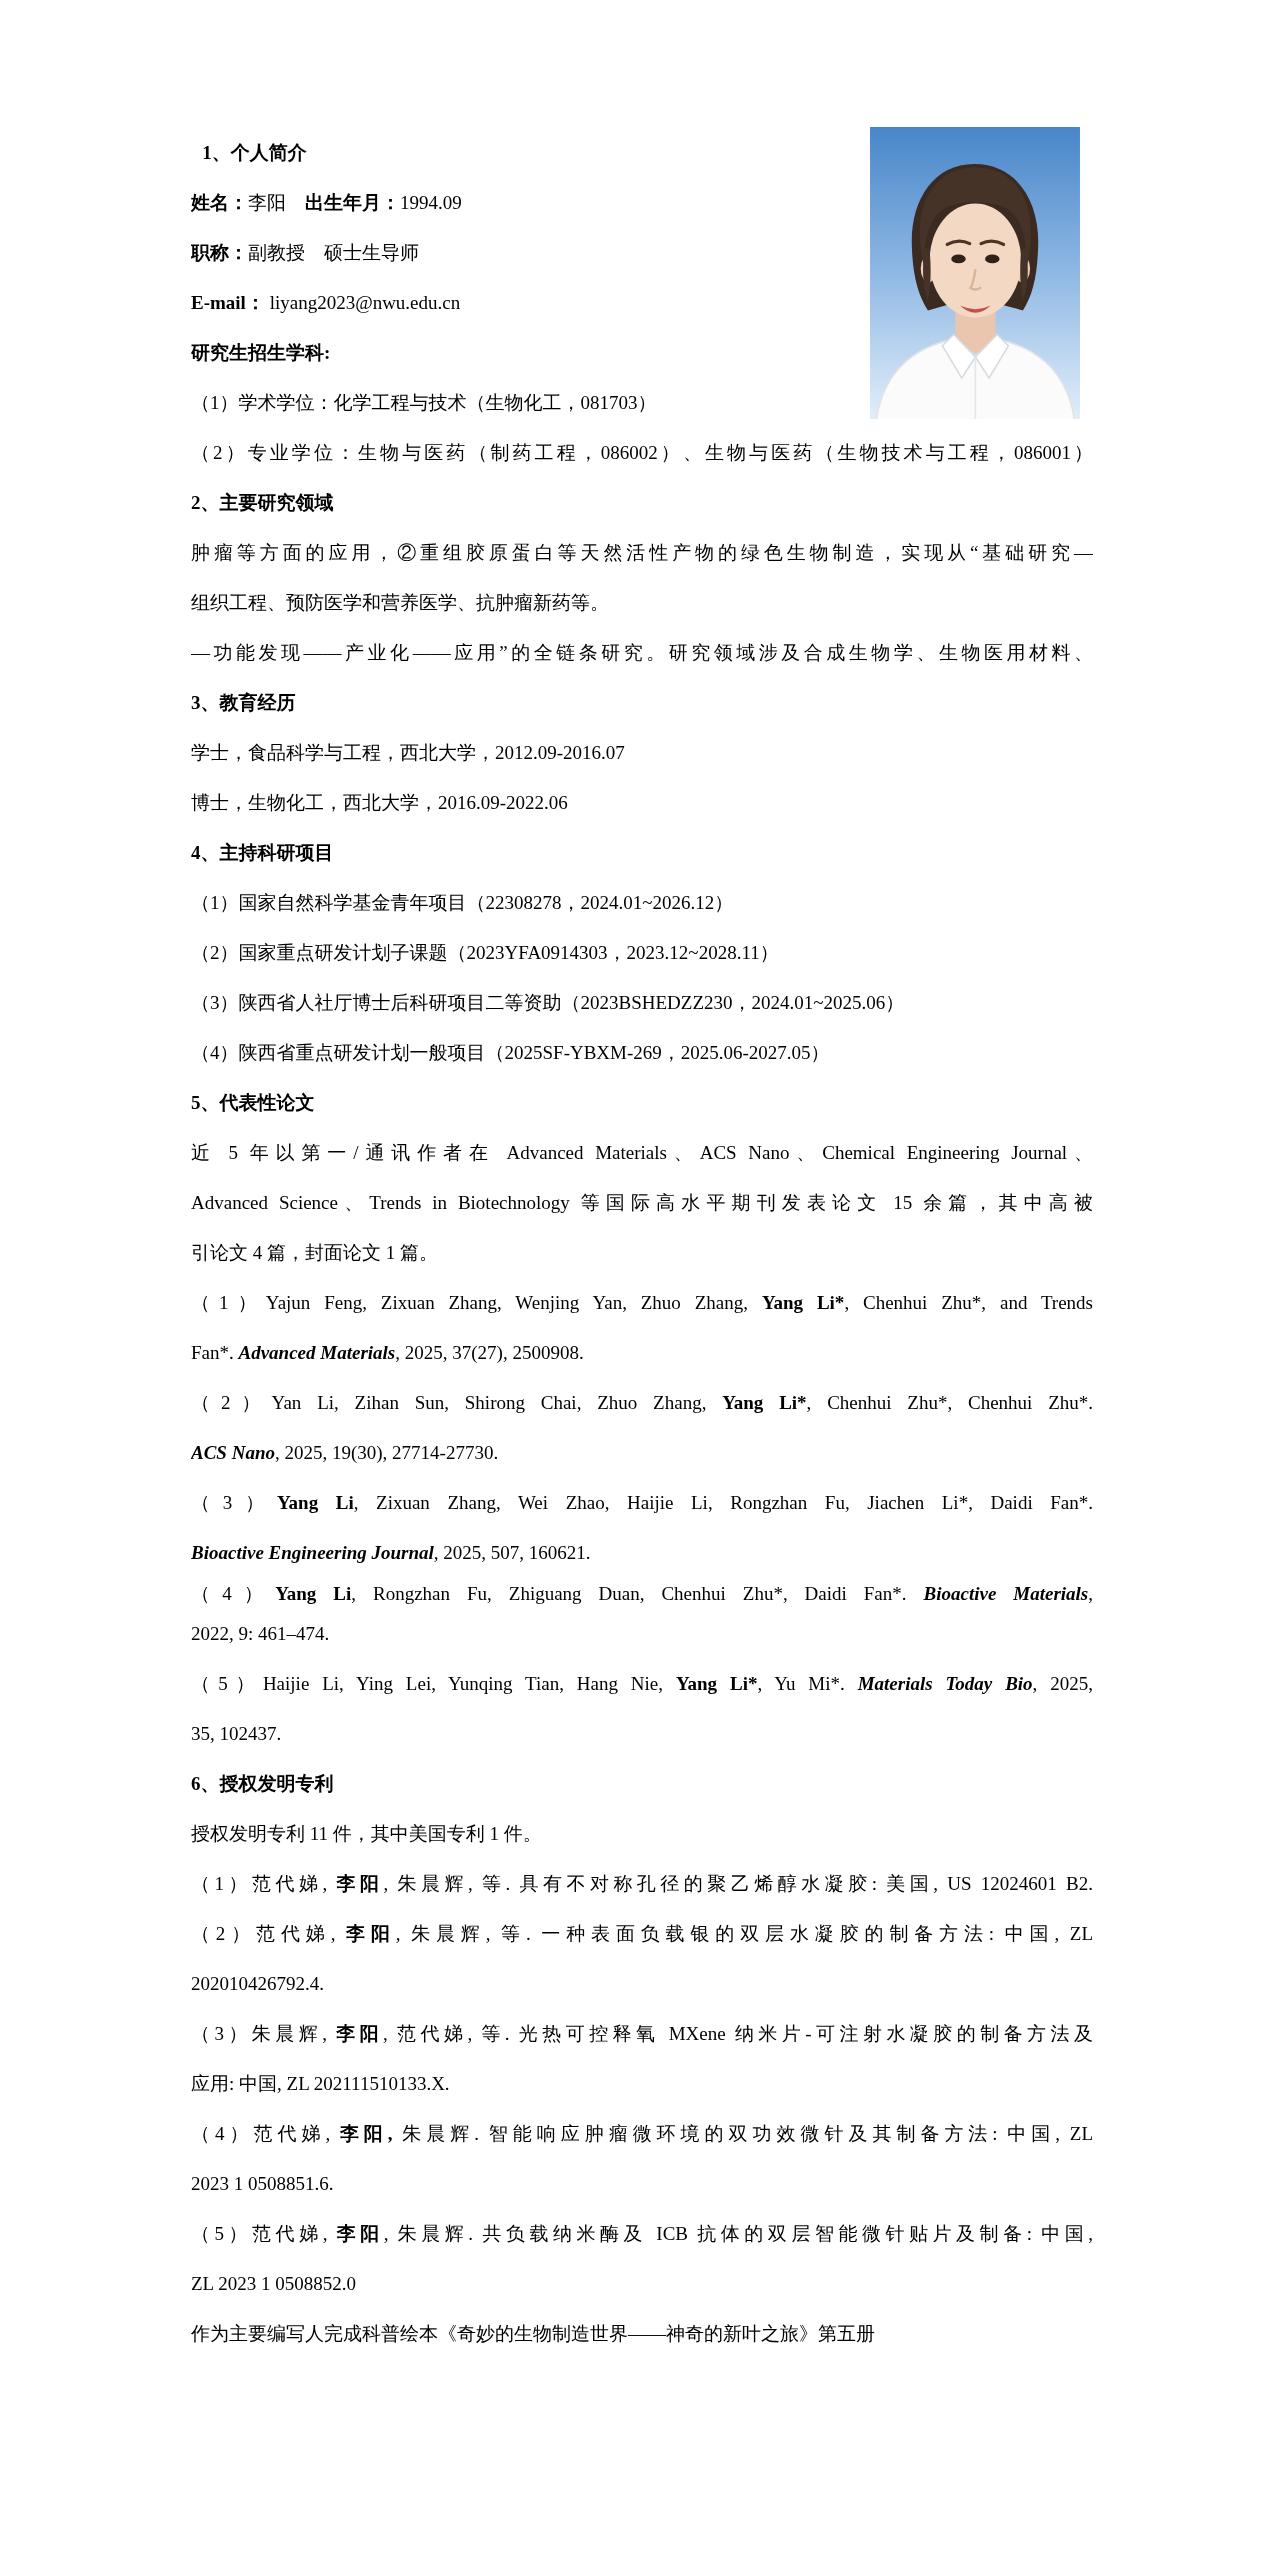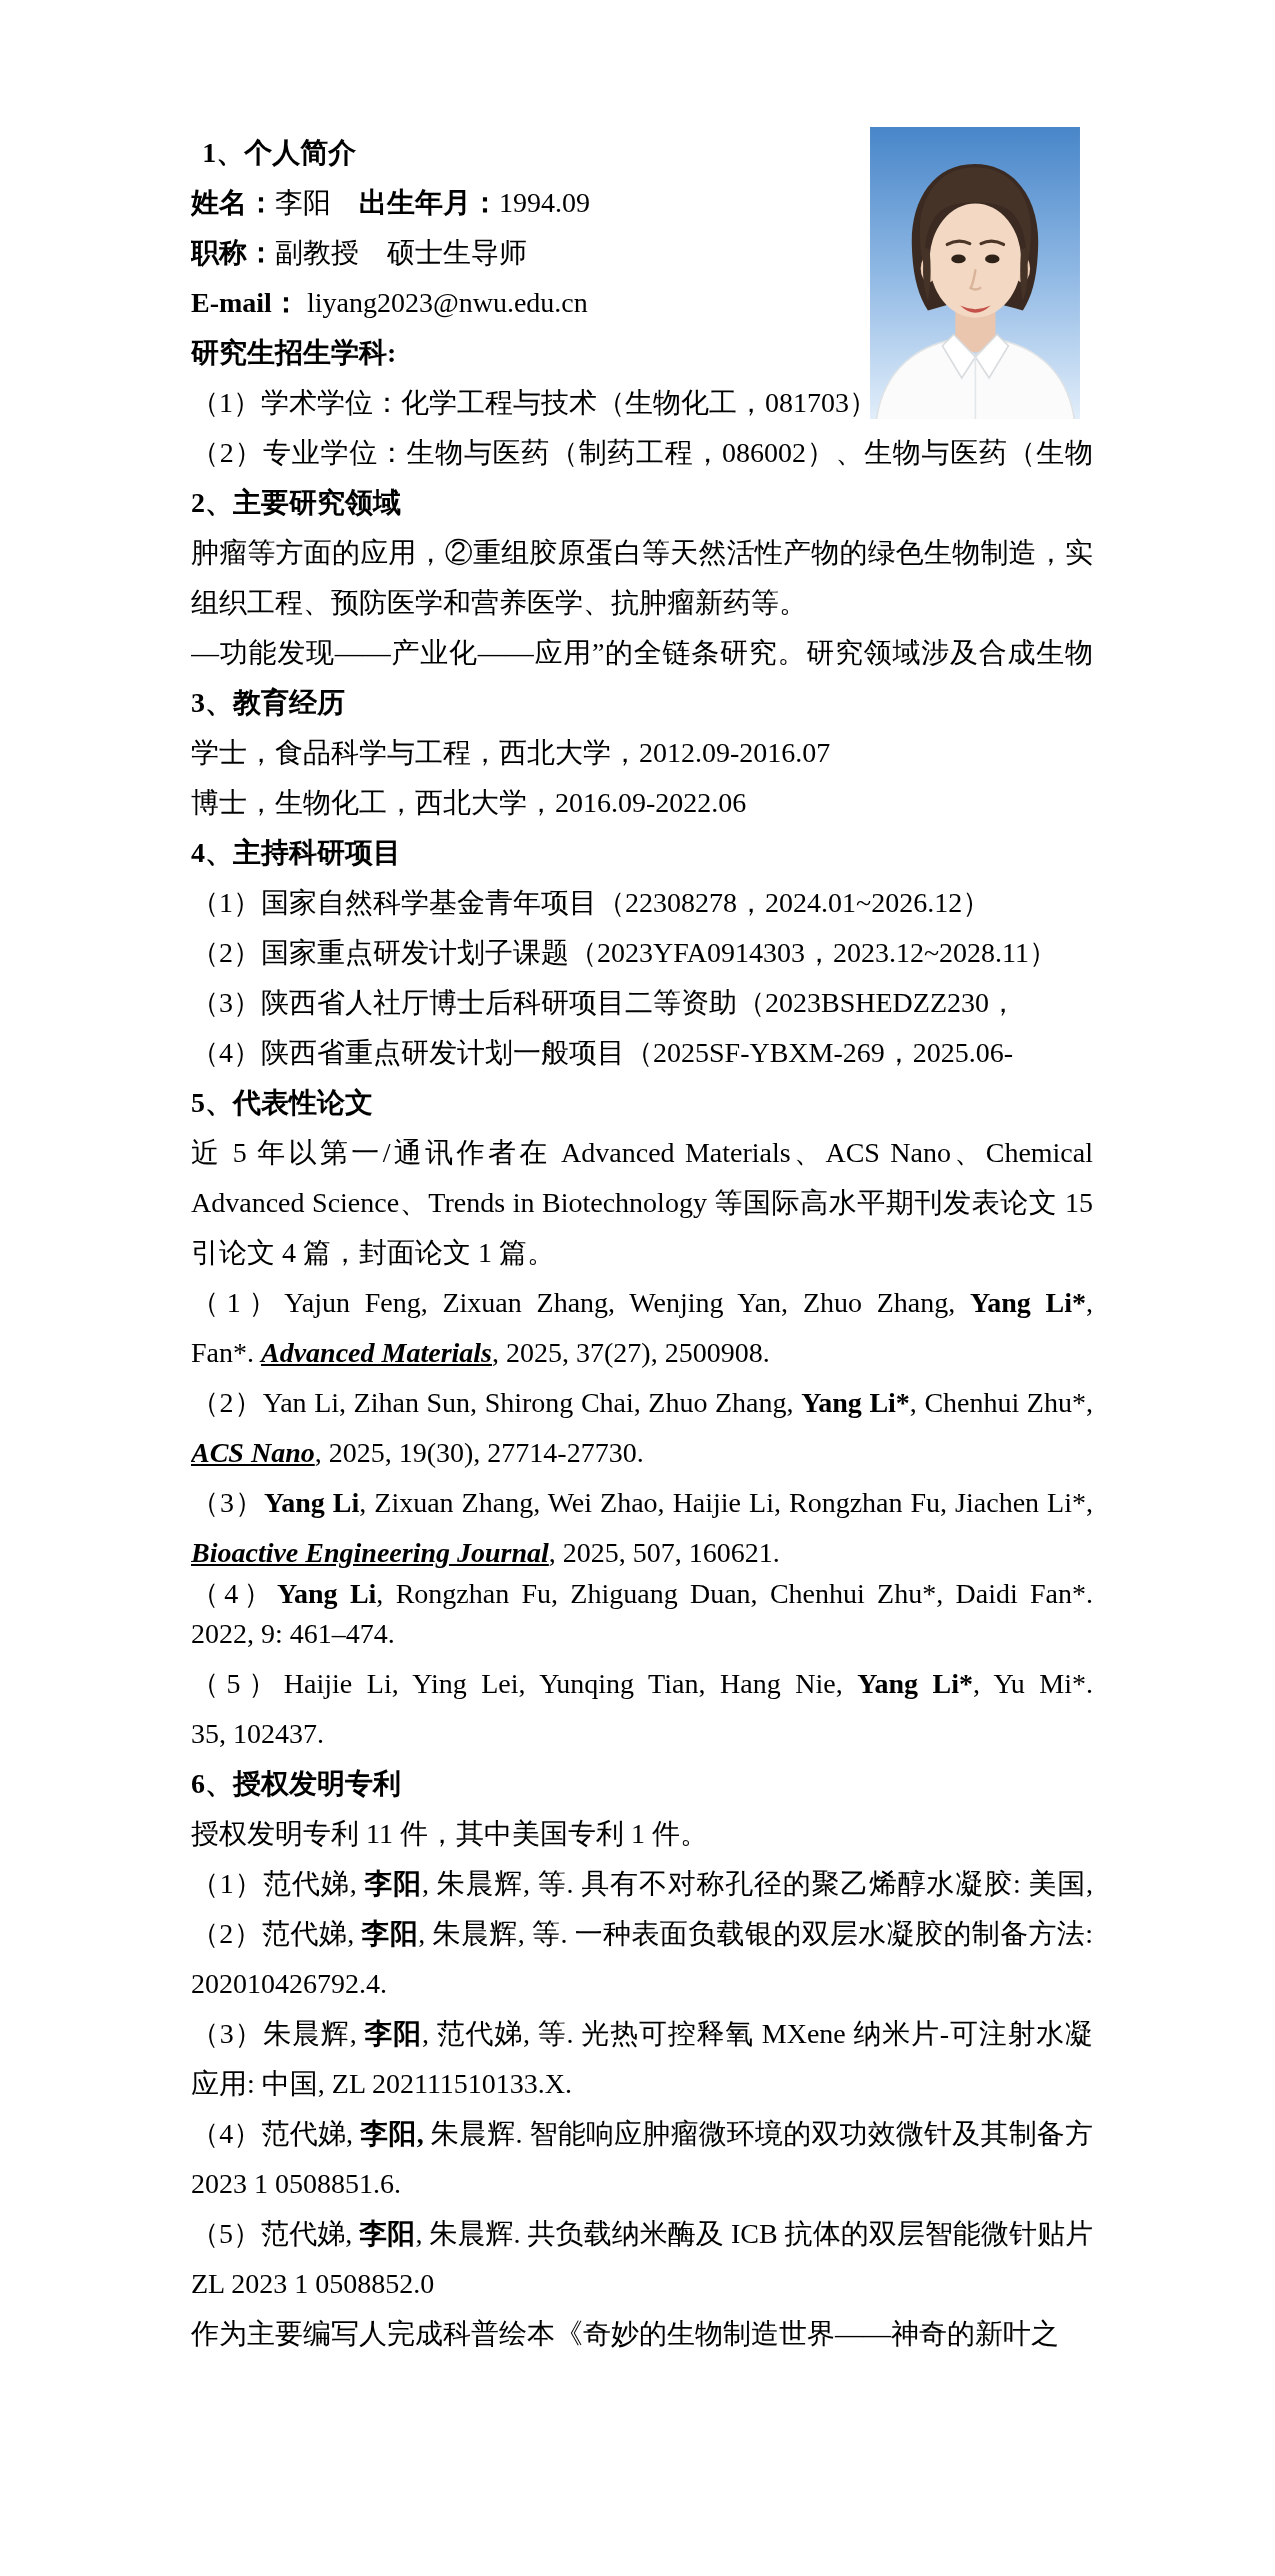--- a/index.html
+++ b/index.html
@@ -1,29 +1,29 @@
 <!DOCTYPE html>
 <html style="font-size:13px"><head>
 <meta charset="utf-8">
 <style>
   html,body{margin:0;padding:0;}
   body{
     width:1276px;height:2576px;position:relative;background:#ffffff;color:#000;
     font-family:"Liberation Serif","DejaVu Serif",serif;overflow:hidden;
   }
   .doc{
-    position:absolute;left:191px;top:128px;width:902px;font-size:28px;
+    position:absolute;left:191px;top:128px;width:902px;font-size:19px;
   }
   .line{height:50px;line-height:50px;overflow:hidden;}
   .line.tight{height:31px;line-height:31px;}
   .line.heading{font-weight:bold;}
   .line.indent{padding-left:11.3px;}
   .line.fill{text-align:justify;text-align-last:justify;}
   .line span.b{font-weight:bold;}
-  .line span.bi{font-weight:bold;font-style:italic;text-decoration:underline;}
+  .line span.bi{font-weight:bold;font-style:italic;}
   .photo{
     position:absolute;left:870px;top:127px;width:210px;height:292px;overflow:hidden;
   }
   .photo svg{display:block;}
 </style>
 </head>
 <body>
 
 <div class="photo">
   <svg viewBox="0 0 261 363" width="210" height="292" xmlns="http://www.w3.org/2000/svg">

